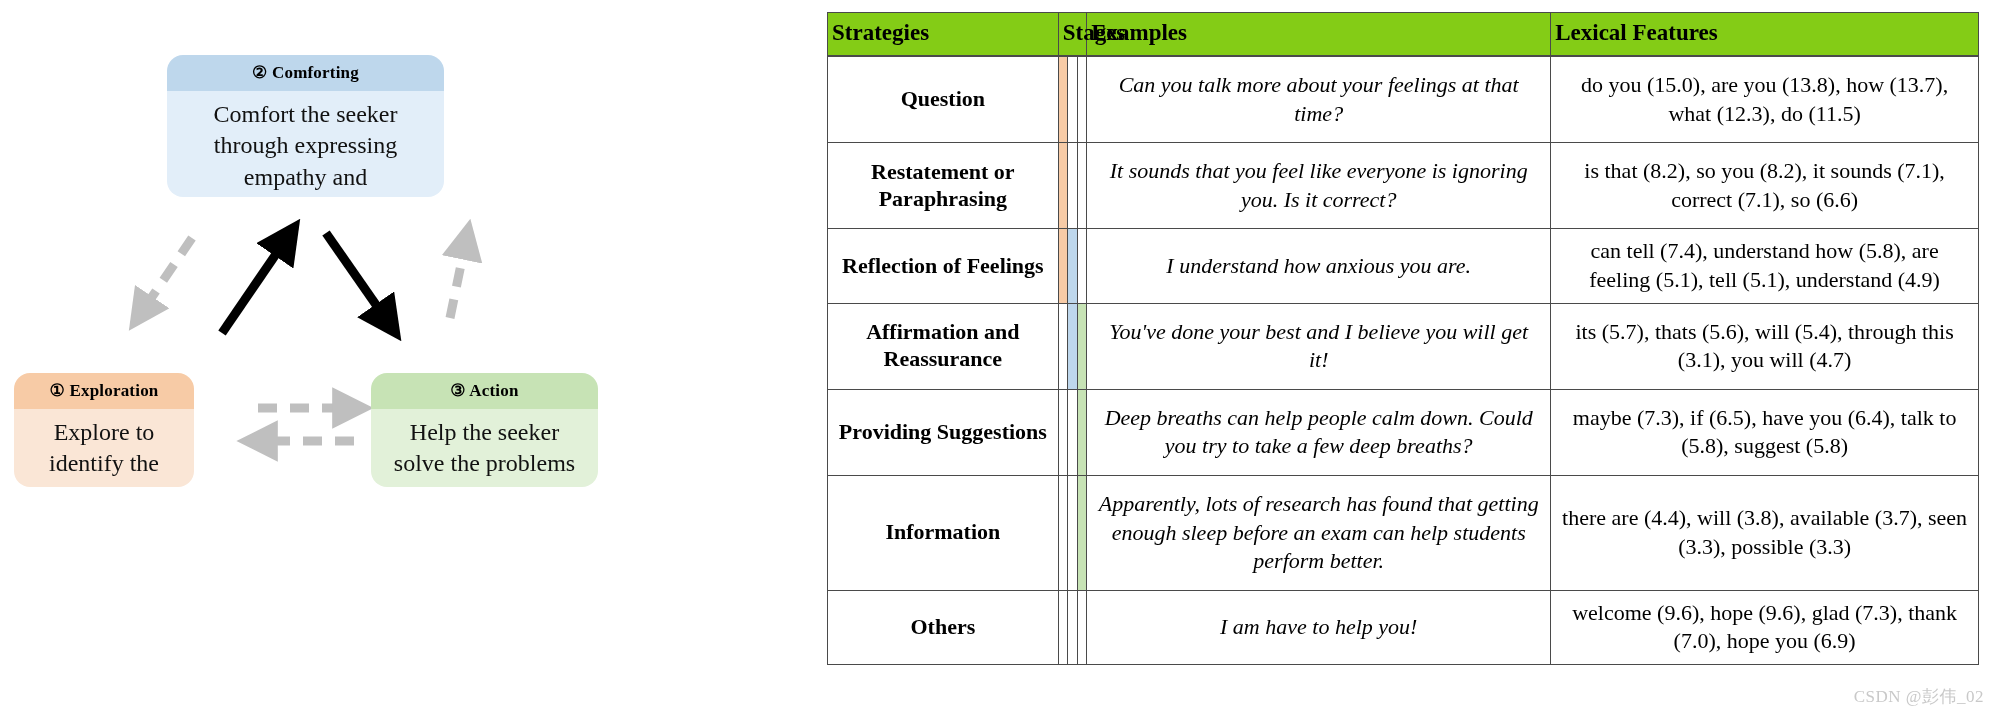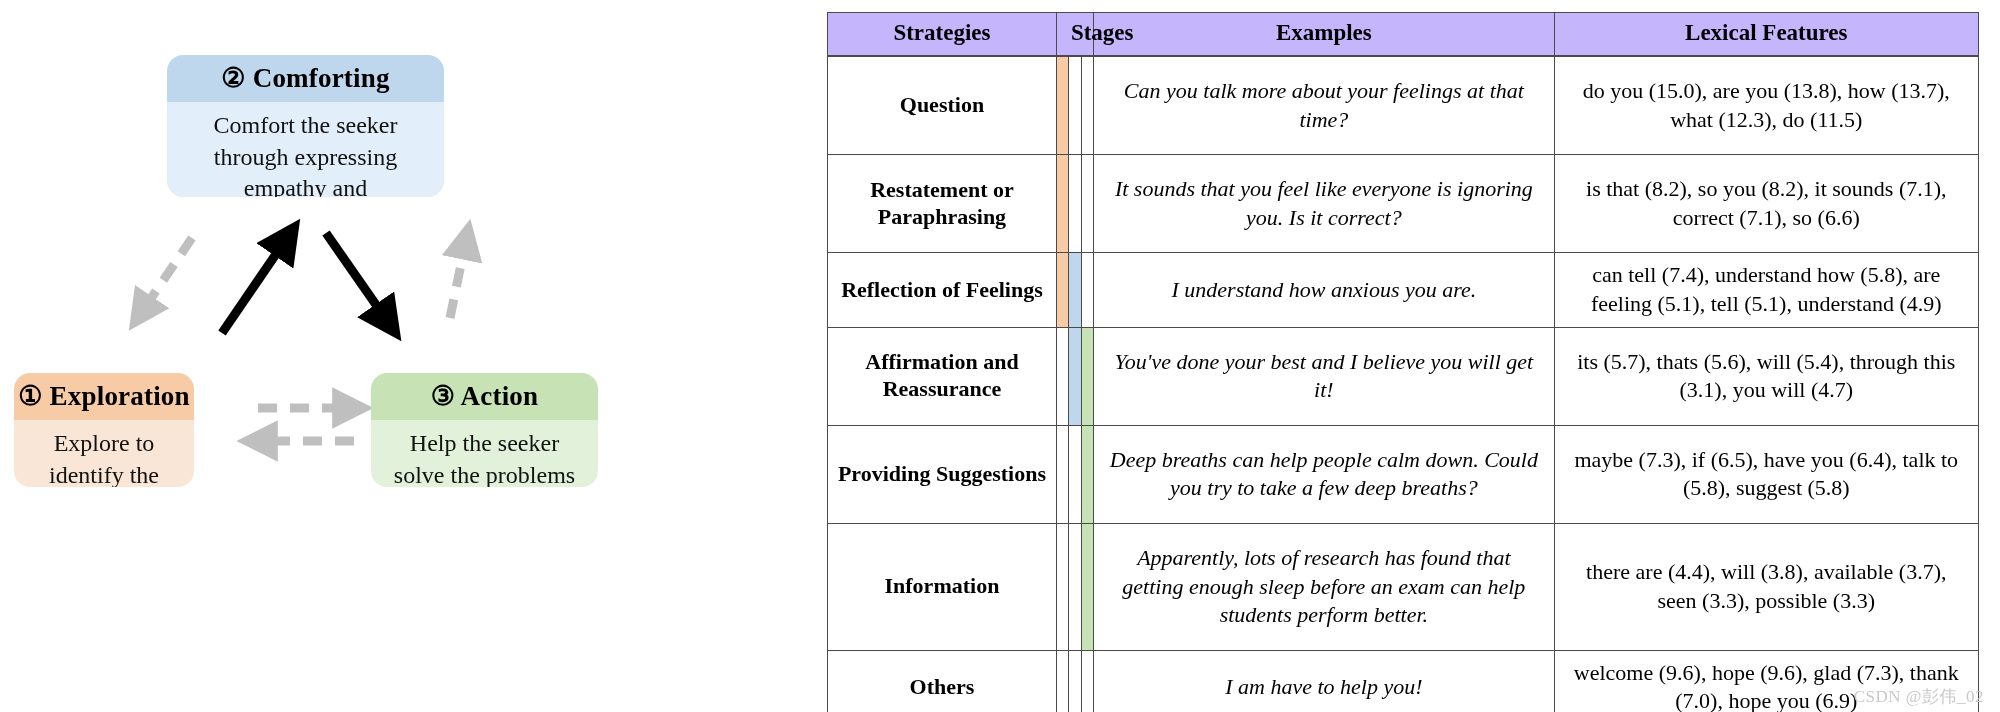--- a/index.html
+++ b/index.html
@@ -35,21 +35,21 @@
   
   .node {
     position: absolute;
     border-radius: 16px;
     overflow: hidden;
     box-sizing: border-box;
   }
   .node-title {
     text-align: center;
     font-weight: bold;
-    font-size: 27px;
+    font-size: 17px;
     letter-spacing: .2px;
     padding: 8px 0 8px;
     line-height: 1.15;
     color: #000;
   }
   .node-body {
     text-align: center;
     font-size: 24px;
     line-height: 1.32;
     padding: 8px 14px 12px;
@@ -99,25 +99,25 @@
     width: 1152px;
     table-layout: fixed;
     background: #fff;
   }
   table.strategy-table th,
   table.strategy-table td {
     border: 1.6px solid #4a4a4a;
     box-sizing: border-box;
   }
   table.strategy-table thead th {
-    background: #c4b5fd;
+    background: #84cc16;
     font-weight: bold;
     font-size: 23px;
-    padding: 7px 14px 9px;
-    text-align: center;
+    padding: 7px 4px 9px;
+    text-align: left;
     color: #000;
     border-bottom-width: 2.6px;
   }
   .col-strategy  { width: 178px; }
   .col-stage     { width: 22px;  }
   .col-examples  { width: 358px; }
   .col-lexical   { width: 330px; }
 
   td.cell-strategy {
     text-align: center;
@@ -130,21 +130,21 @@
   td.cell-stage {
     padding: 0;
     border-left-width: 1.6px;
     border-right-width: 1.6px;
   }
   td.cell-example {
     text-align: center;
     font-style: italic;
     font-size: 22px;
     line-height: 1.3;
-    padding: 20px 10px;
+    padding: 14px 10px;
     color: #000;
   }
   td.cell-lexical {
     text-align: center;
     font-size: 22px;
     line-height: 1.3;
     padding: 8px 10px;
     color: #000;
   }
   

